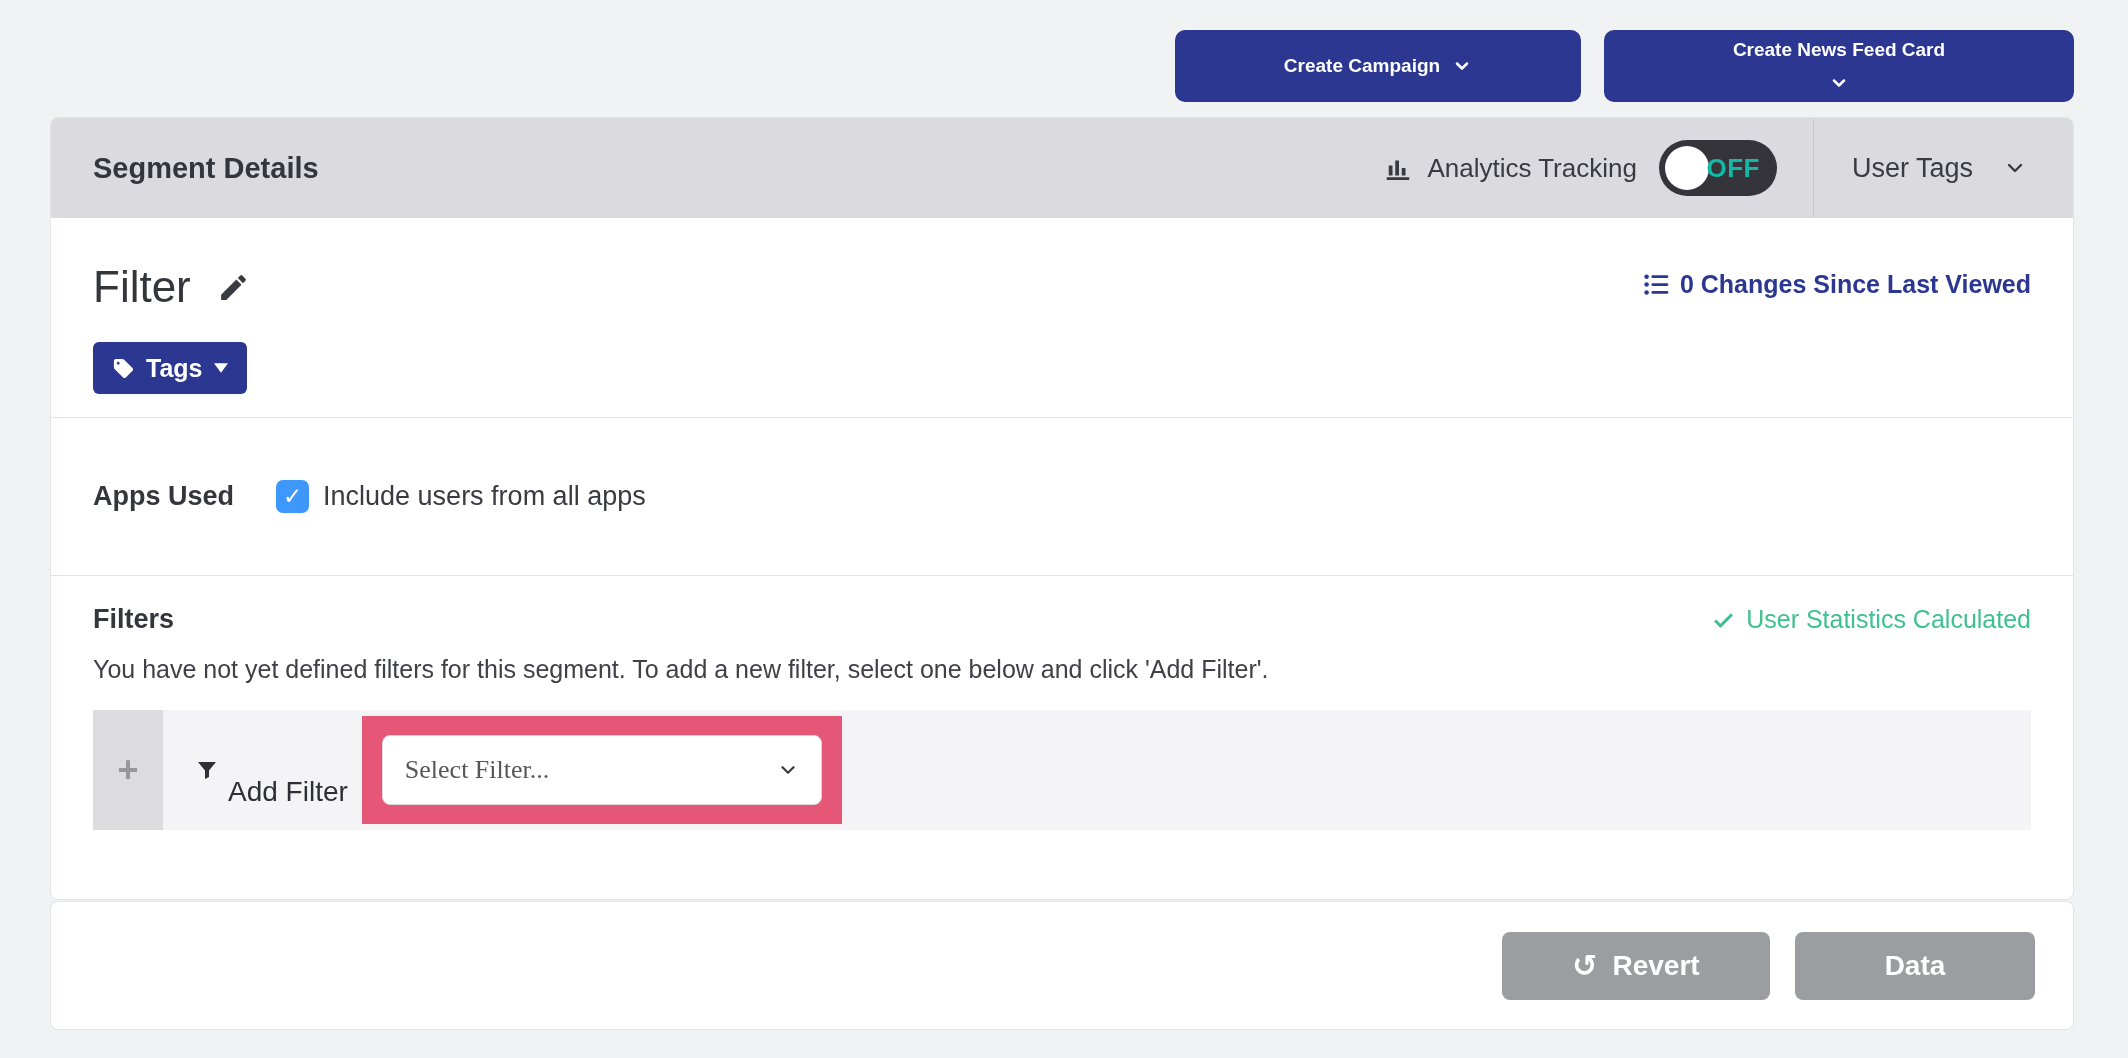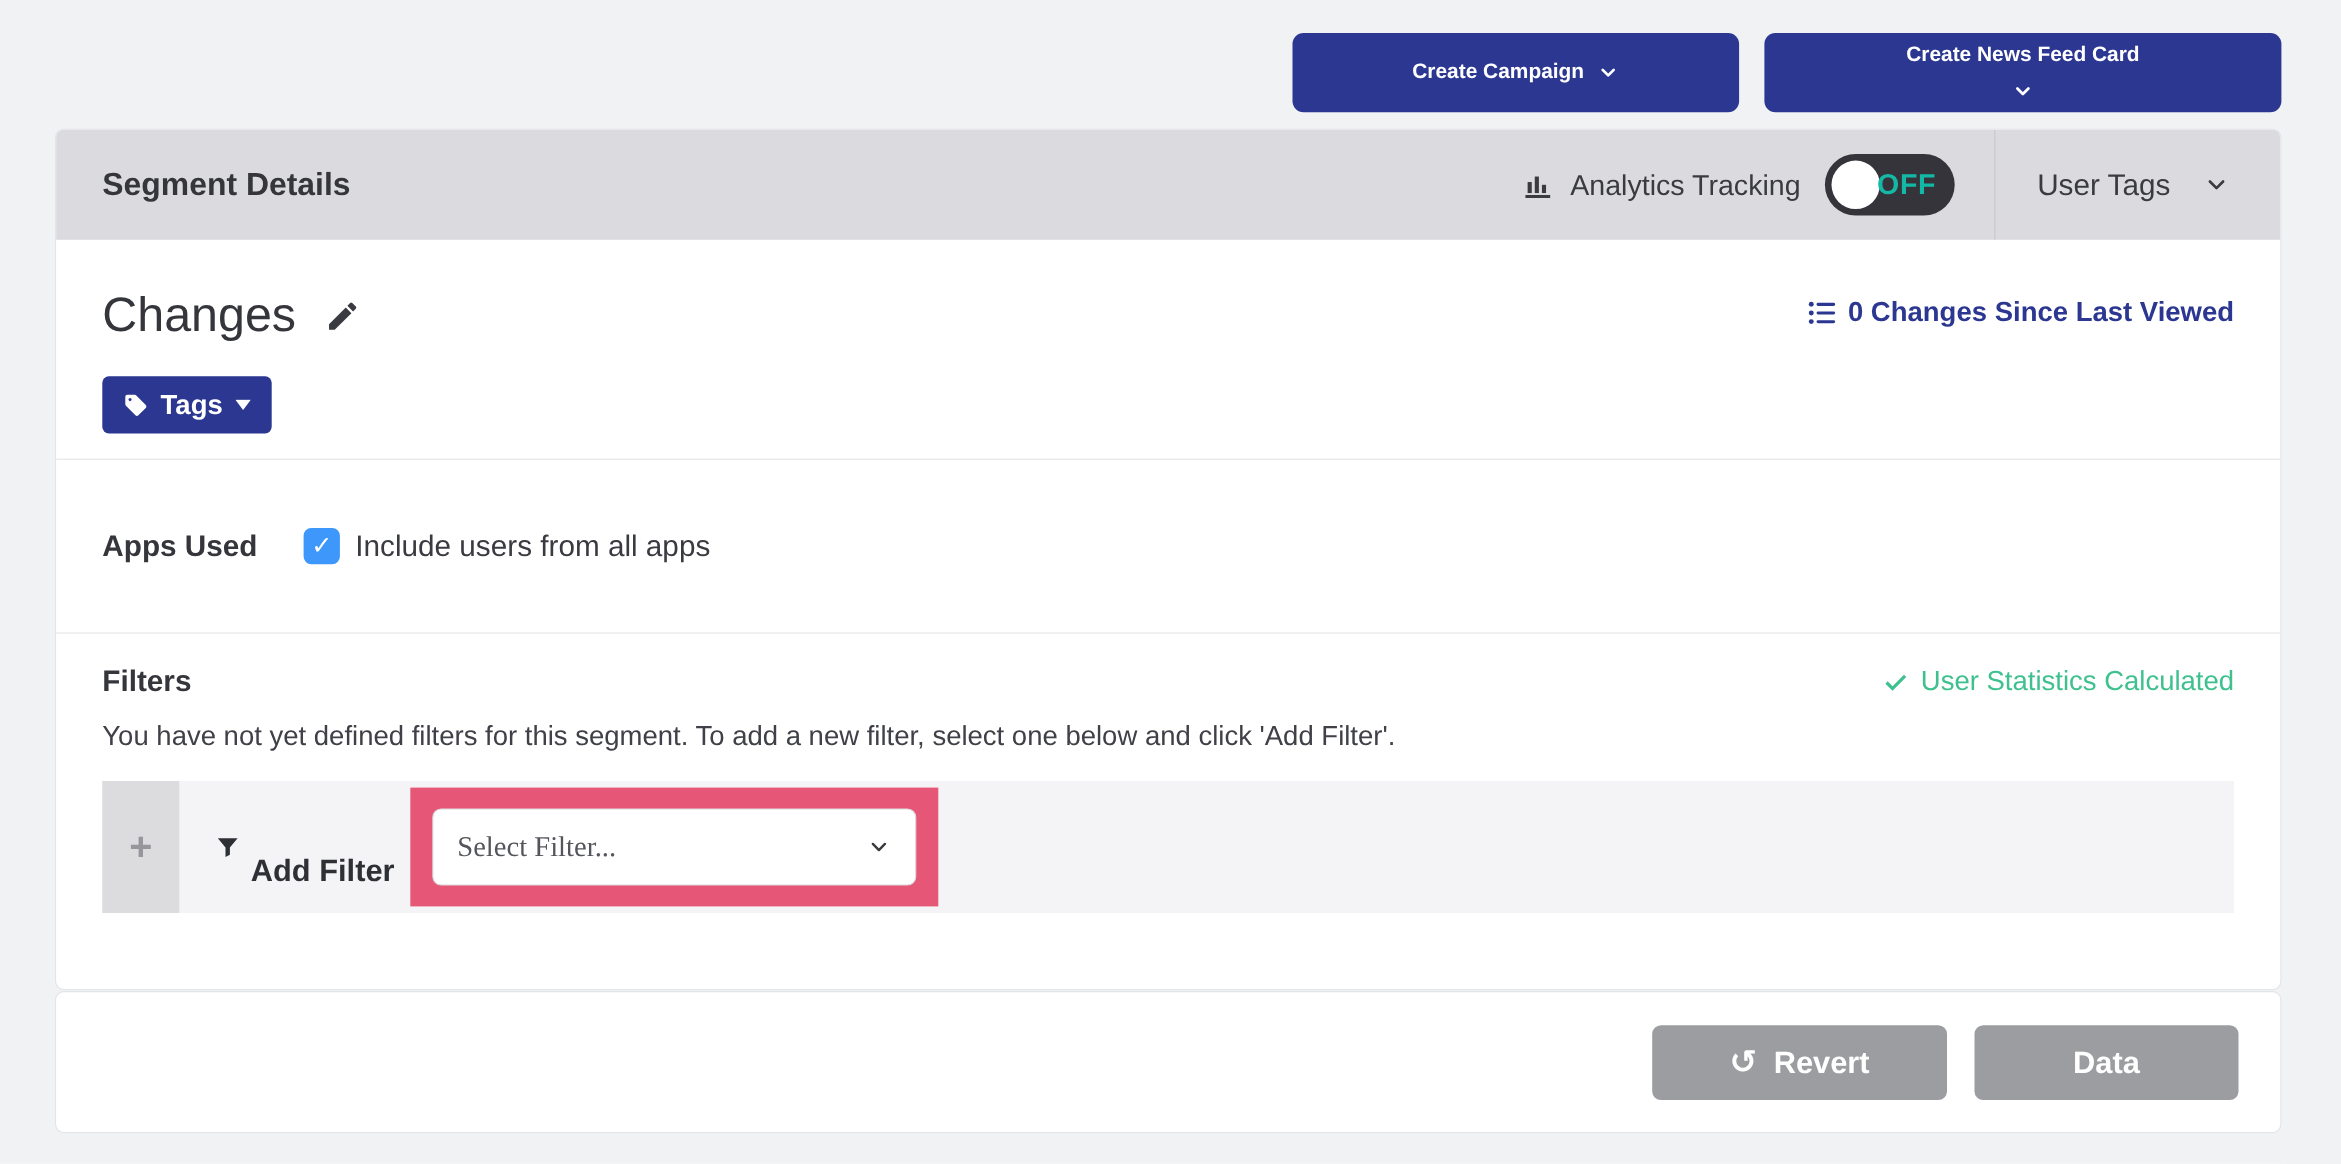--- a/index.html
+++ b/index.html
@@ -84,21 +84,21 @@
   .filters-title { font-size: 27px; font-weight: 600; color: #35363C; }
   .filters-status { display: flex; align-items: center; gap: 10px; color: #3FC08F; font-size: 25px; }
   .filters-desc { margin-top: 20px; font-size: 25px; color: #404148; }
   .filter-row { margin-top: 26px; height: 120px; background: #F4F4F6; display: flex; align-items: center; }
   .plus-cell {
     width: 70px; height: 100%; background: #DCDCDF;
     display: flex; align-items: center; justify-content: center;
     color: #96969B; font-size: 36px; font-weight: 700; cursor: pointer;
   }
   .add-filter-label { margin-left: 32px; display: flex; align-items: center; gap: 9px; color: #2F3036; }
-  .add-filter-label .txt { font-size: 28px; font-weight: 700; margin-top: 44px; }
+  .add-filter-label .txt { font-size: 28px; font-weight: 400; margin-top: 44px; }
   .annotation-box { margin-left: 14px; background: #E65677; padding: 19px 20px; font-family: Liberation Serif, serif; }
   .select-filter {
     width: 440px; height: 70px; background: #fff;
     border: 1px solid #D9D9DD; border-radius: 8px;
     display: flex; align-items: center; justify-content: space-between;
     padding: 0 22px; cursor: pointer;
   }
   .select-filter .txt { font-size: 26px; color: #55565C; }
 
   
@@ -165,21 +165,21 @@
           <svg width="24" height="24" viewBox="0 0 24 24" fill="none" stroke="#3A3B41" stroke-width="2.4" stroke-linecap="round" stroke-linejoin="round">
               <polyline points="6 9 12 15 18 9"></polyline>
             </svg>
         </span>
       </div>
     </div>
   </div>
 
   <div class="title-section">
     <div class="title-row">
-      <span class="segment-name">Changes</span>
+      <span class="segment-name">Filter</span>
       <span class="pencil">
         <svg width="33" height="33" viewBox="0 0 24 24" fill="#3A3B41">
           <path d="M3 17.25V21h3.75L17.81 9.94l-3.75-3.75L3 17.25zM20.71 7.04a1 1 0 0 0 0-1.41l-2.34-2.34a1 1 0 0 0-1.41 0l-1.83 1.83 3.75 3.75 1.83-1.83z"></path>
         </svg>
       </span>
     </div>
     <a class="changes-link">
       <span>
         <svg width="27" height="27" viewBox="0 0 24 24" fill="#2B3790">
           <circle cx="3.2" cy="5" r="2"></circle>

